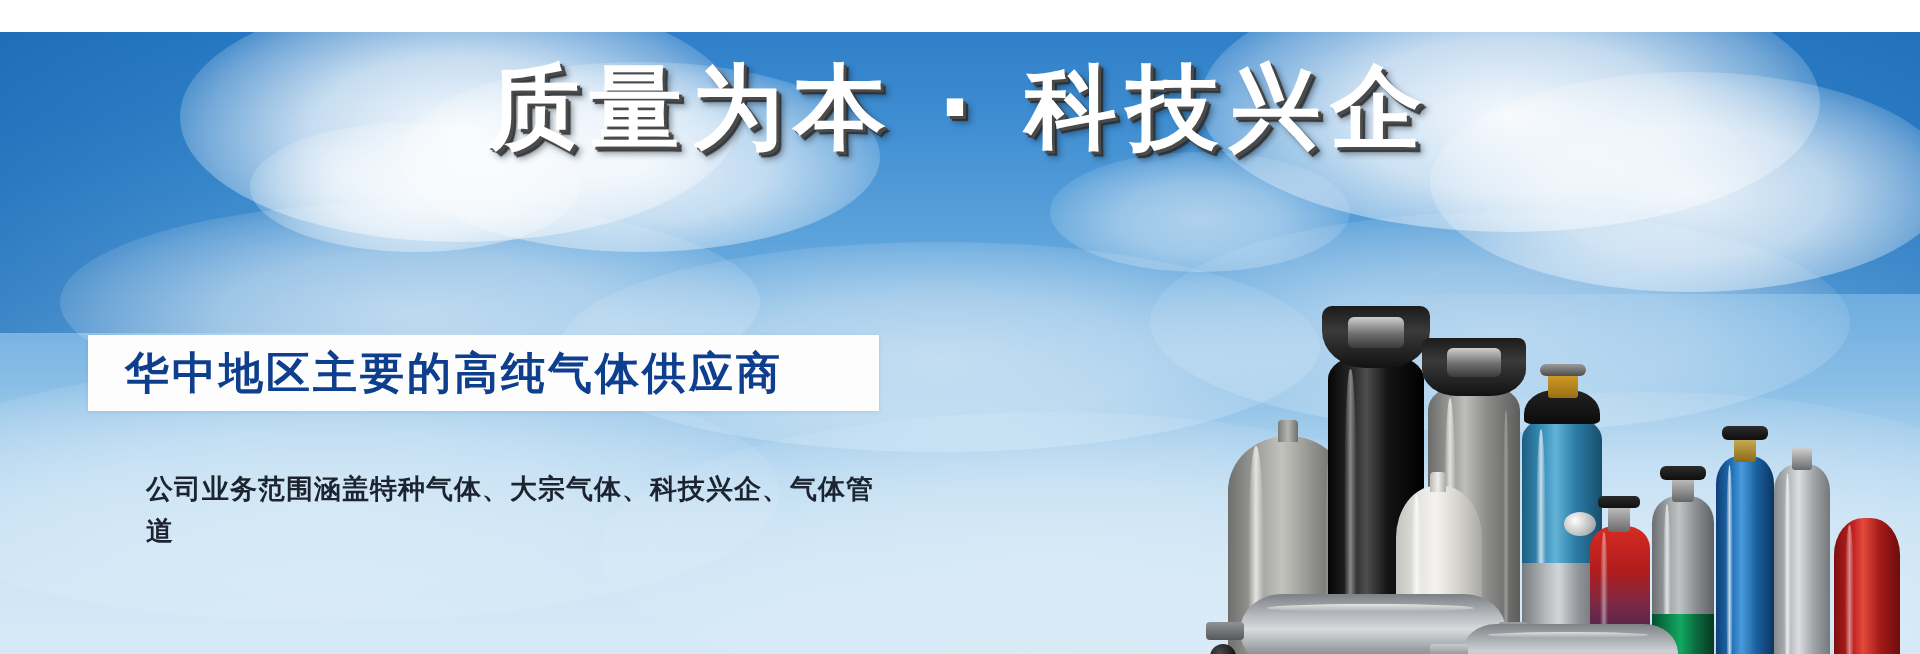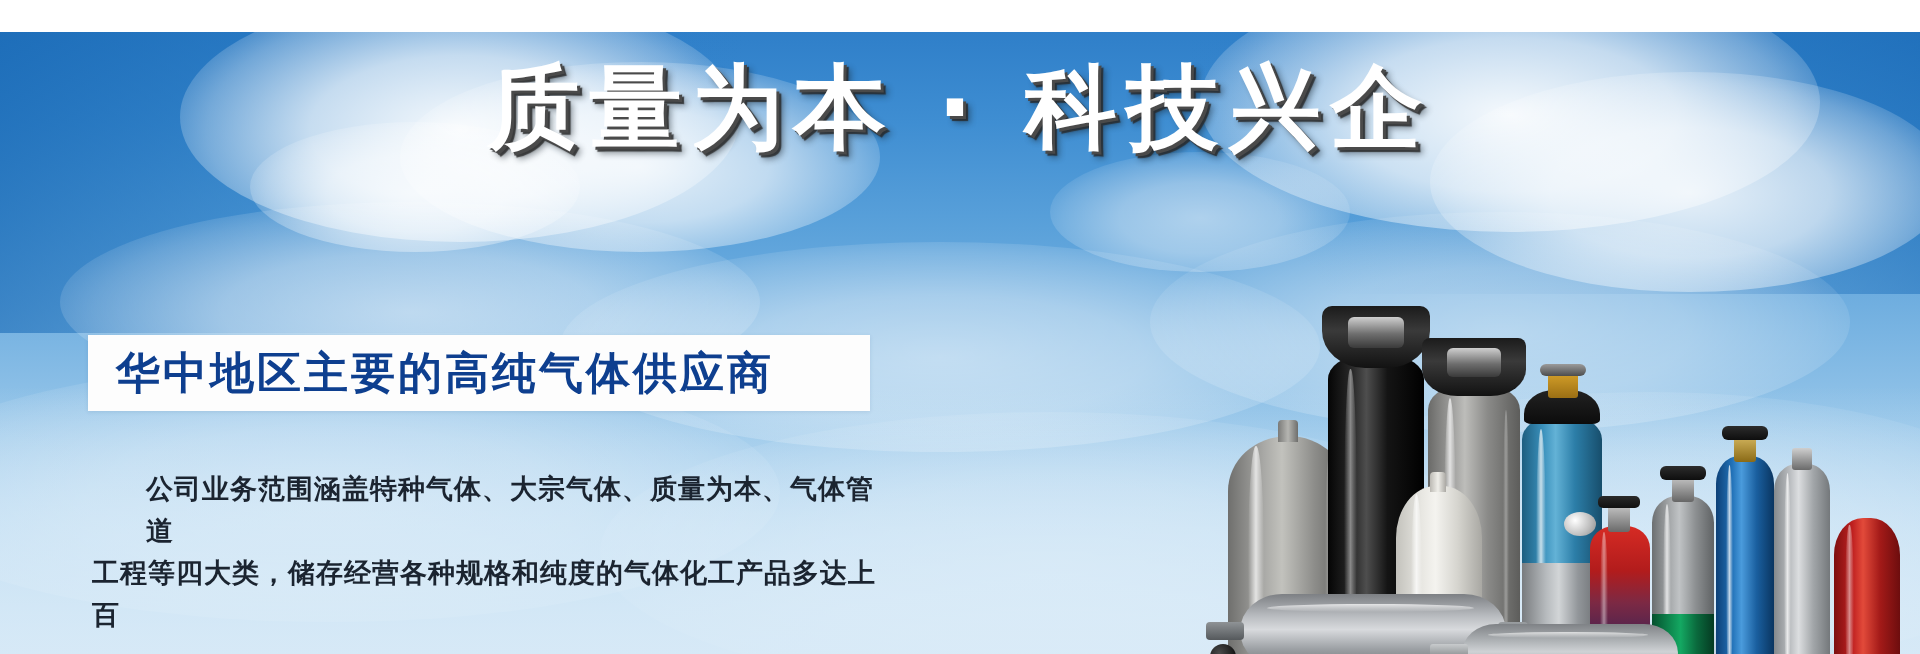--- a/index.html
+++ b/index.html
@@ -113,20 +113,21 @@
     position: absolute;
     left: 88px;
     top: 303px;
     width: 782px;
     height: 76px;
     background: #fdfdfd;
     display: flex;
     align-items: center;
     z-index: 6;
     box-shadow: 0 1px 4px rgba(30,70,120,.12);
+    padding-left: 9px;
   }
   .slogan-text {
     font-family: "DejaVu Sans", "Liberation Sans", sans-serif;
     font-size: 44px;
     font-weight: bold;
     color: #0e3f8f;
     letter-spacing: 3px;
     padding-left: 28px;
     white-space: nowrap;
   }
@@ -340,17 +341,16 @@
       <div style="position:absolute; left:-32px; top:20px; width:38px; height:16px; background:linear-gradient(to bottom,#c8cbcd,#7d8183); border-radius:3px;"></div>
     </div>
 
   </div>
 
   <div class="slogan-box">
     <div class="slogan-text">华中地区主要的高纯气体供应商</div>
   </div>
 
   <div class="body-copy">
-    <p class="indent">公司业务范围涵盖特种气体、大宗气体、质量为本、气体管道</p>
-    <p>工程等四大类，储存经营各种规格和纯度的气体化工产品多达上百</p>
+    <p class="indent">公司业务范围涵盖特种气体、大宗气体、科技兴企、气体管道</p>
   </div>
 
 </div>
 
 </body></html>

